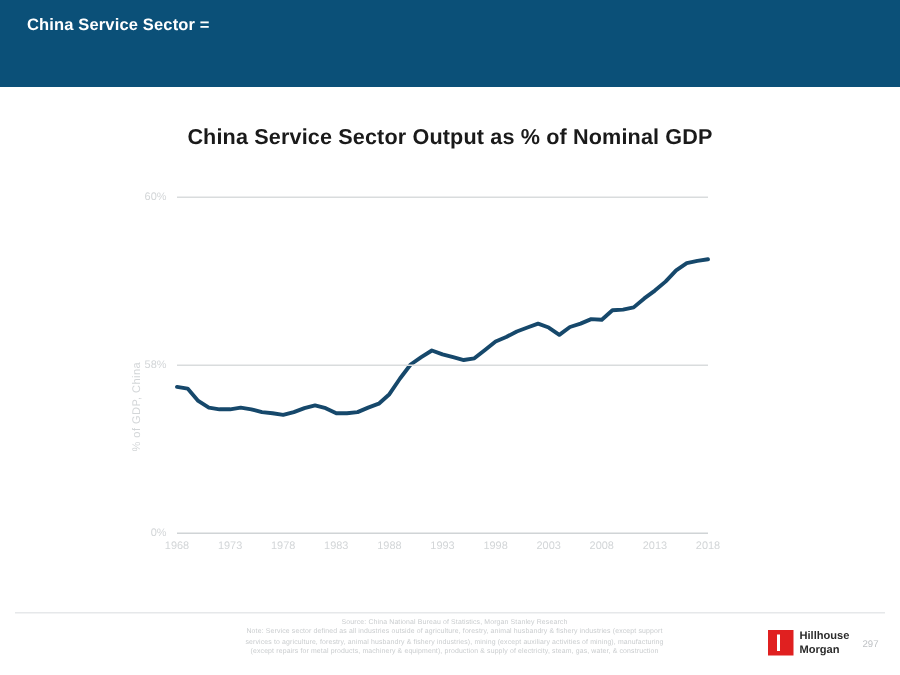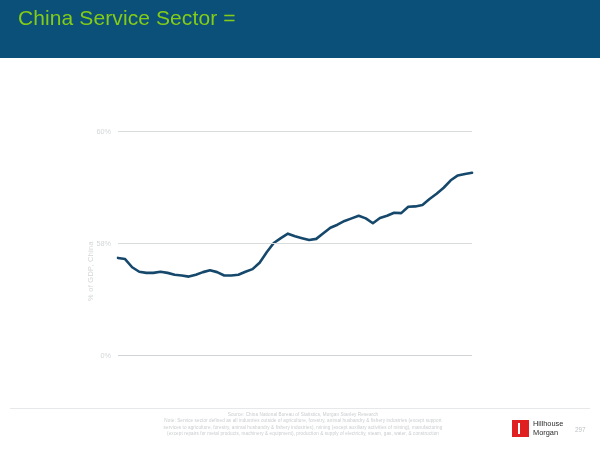--- a/index.html
+++ b/index.html
@@ -19,24 +19,24 @@
   #slide-header {
     position: absolute;
     left: 0; top: 0;
     width: 600px;
     height: 58px;
     background: #0b5078;
     box-sizing: border-box;
     padding: 7px 0 0 18px;
   }
   #slide-header .hline {
-    color: #84cc16;
-    font-size: 21px;
+    color: #ffffff;
+    font-size: 11px;
     line-height: 21px;
-    font-weight: 400;
+    font-weight: 700;
     letter-spacing: 0.1px;
     white-space: nowrap;
   }
 
   
   #chart-block {
     position: absolute;
     left: 0; top: 58px;
     width: 600px;
     height: 347px;
@@ -184,56 +184,70 @@
   #hh-mark::after {
     content: "";
     position: absolute;
     left: 6px; top: 3px;
     width: 2px; height: 11px;
     background: #ffffff;
   }
   #hh-text {
     margin-left: 4px;
     font-size: 7.4px;
-    font-weight: normal;
+    font-weight: bold;
     color: #2b2b2b;
     line-height: 8.4px;
   }
   #page-number {
     position: absolute;
     left: 575px; top: 426px;
     font-size: 6.4px;
     color: #bfc2c5;
   }
 </style>
 </head>
 <body>
 
 <div id="slide-header">
   <div class="hline">China Service Sector =</div>
 </div>
 
 <div id="chart-block">
 
+  <div id="chart-title">China Service Sector Output as % of Nominal GDP</div>
 
   <div id="yaxis-title">% of GDP, China</div>
 
   <div id="plot-area">
 
     <svg id="series-svg" viewBox="0 0 354 224" preserveAspectRatio="none">
       <polyline id="series-path" fill="none" stroke="#16486b" stroke-width="2.6" stroke-linejoin="round" stroke-linecap="round" points="0.00,126.93 7.08,128.05 14.16,136.27 21.24,140.75 28.32,141.87 35.40,141.87 42.48,140.75 49.56,141.87 56.64,143.73 63.72,144.48 70.80,145.60 77.88,143.73 84.96,141.12 92.04,139.25 99.12,141.12 106.20,144.48 113.28,144.48 120.36,143.73 127.44,140.75 134.52,138.13 141.60,131.79 148.68,121.33 155.76,112.00 162.84,107.15 169.92,102.67 177.00,105.28 184.08,107.15 191.16,109.01 198.24,107.89 205.32,102.29 212.40,96.69 219.48,93.71 226.56,89.97 233.64,87.36 240.72,84.75 247.80,87.36 254.88,92.21 261.96,86.99 269.04,84.75 276.12,81.76 283.20,82.13 290.28,75.79 297.36,75.41 304.44,73.92 311.52,67.95 318.60,62.72 325.68,56.75 332.76,49.28 339.84,44.43 346.92,42.93 354.00,41.81"></polyline>
     </svg>
   <div class="gridline axis0" style="top: 224px;"></div>
       <div class="ytick" style="top: 224px;">0%</div>
       <div class="gridline" style="top: 112px;"></div>
       <div class="ytick" style="top: 112px;">58%</div>
       <div class="gridline" style="top: 0px;"></div>
       <div class="ytick" style="top: 0px; margin-left: 35px;">60%</div>
     </div>
 
+  <div id="xaxis-ticks">
+      <div class="xtick" style="left: 0px;">1968</div>
+      <div class="xtick" style="left: 35.4px;">1973</div>
+      <div class="xtick" style="left: 70.8px;">1978</div>
+      <div class="xtick" style="left: 106.2px;">1983</div>
+      <div class="xtick" style="left: 141.6px;">1988</div>
+      <div class="xtick" style="left: 177px;">1993</div>
+      <div class="xtick" style="left: 212.4px;">1998</div>
+      <div class="xtick" style="left: 247.8px;">2003</div>
+      <div class="xtick" style="left: 283.2px;">2008</div>
+      <div class="xtick" style="left: 318.6px;">2013</div>
+      <div class="xtick" style="left: 354px;">2018</div>
+    </div>
 </div>
 
 <div id="footer">
   <div id="footer-rule"></div>
 
 
   <div id="source-note">
     <div class="src">Source: China National Bureau of Statistics, Morgan Stanley Research</div>
     <div class="note">Note: Service sector defined as all industries outside of agriculture, forestry, animal husbandry &amp; fishery industries (except support</div>
     <div class="note">services to agriculture, forestry, animal husbandry &amp; fishery industries), mining (except auxiliary activities of mining), manufacturing</div>

